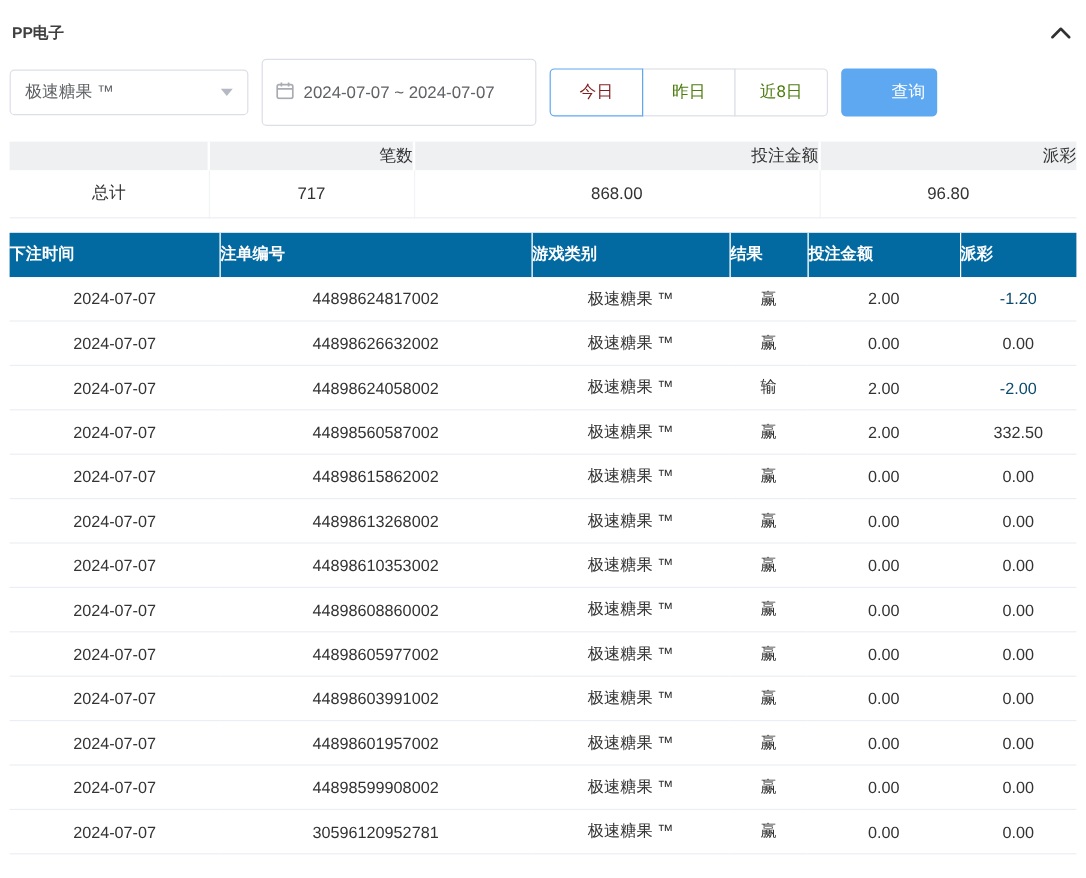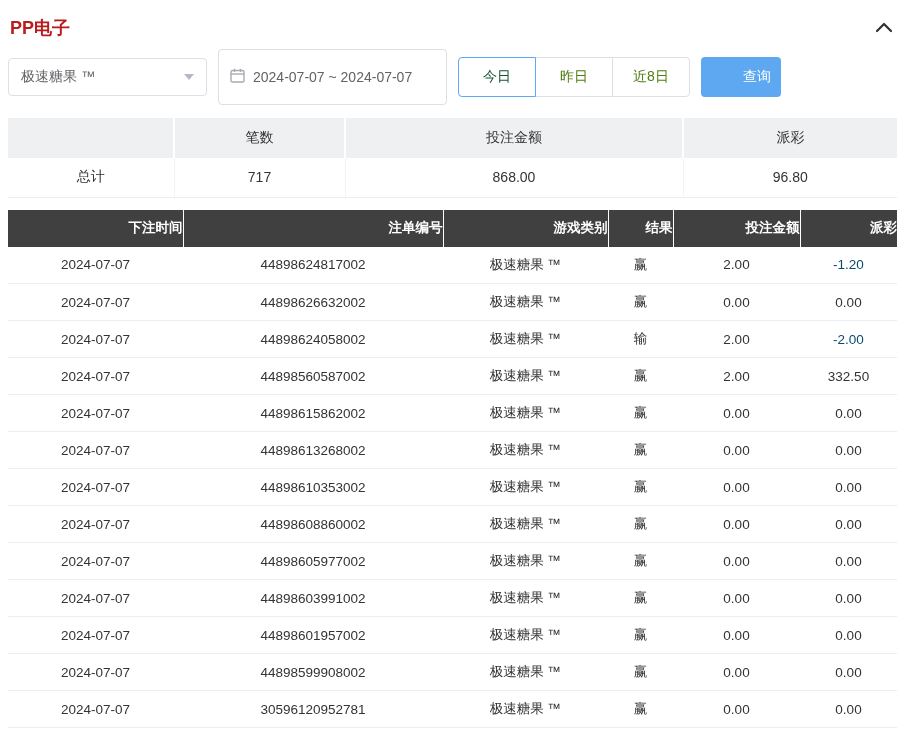--- a/index.html
+++ b/index.html
@@ -9,21 +9,21 @@
     font-family: "Liberation Sans", sans-serif;
     color: #333;
   }
   .container { padding: 0 8px; }
 
   
   .title-bar {
     display: flex; justify-content: space-between; align-items: center;
     padding: 16px 2px 0 2px; height: 40px;
   }
-  .page-title { font-size: 18px; font-weight: bold; color: #b91c1c; }
+  .page-title { font-size: 13px; font-weight: bold; color: #404040; }
   .collapse-btn { background: none; border: none; cursor: pointer; padding: 2px; display: flex; }
 
   
   .filter-row { display: flex; align-items: center; margin-top: 17px; height: 40px; }
   .select-box {
     width: 199px; height: 38px; border: 1px solid #dcdfe6; border-radius: 4px;
     display: flex; align-items: center; justify-content: space-between;
     padding: 0 12px; font-size: 14px; color: #606266; background: #fff; cursor: pointer;
   }
   .caret-down {
@@ -38,46 +38,46 @@
     margin-left: 11px; cursor: pointer;
   }
   .btn-group { display: flex; margin-left: 11px; }
   .quick-btn {
     width: 78px; height: 40px; background: #fff;
     border: 1px solid #dcdfe6; font-size: 14px; color: #4d7c0f;
     margin-left: -1px; cursor: pointer; position: relative;
   }
   .quick-btn:first-child { margin-left: 0; border-radius: 4px 0 0 4px; }
   .quick-btn:last-child { border-radius: 0 4px 4px 0; }
-  .quick-btn.active { color: #14532d; border-color: #5ea8f2; z-index: 1; }
+  .quick-btn.active { color: #7f1d1d; border-color: #5ea8f2; z-index: 1; }
   .search-btn {
     width: 80px; height: 40px; margin-left: 11px;
     background: #5ea8f2; color: #fff; border: none; border-radius: 4px;
     font-size: 14px; cursor: pointer; padding-left: 32px;
   }
 
   
   table { border-collapse: collapse; width: 889px; table-layout: fixed; }
   .summary { margin-top: 21px; font-size: 14px; }
   .summary th {
-    background: #eef0f2; height: 40px; font-weight: 400; color: #333;
-    text-align: center; border-right: 2px solid #fff;
+    background: #eef0f2; height: 24px; font-weight: 400; color: #333;
+    text-align: right; border-right: 2px solid #fff;
   }
   .summary th:last-child { border-right: none; }
   .summary td {
     height: 39px; text-align: center; background: #fff;
     border-bottom: 1px solid #ebeef5; border-right: 1px solid #f2f3f5;
   }
   .summary td:last-child { border-right: none; }
 
   
   .bets { margin-top: 12px; font-size: 13.5px; }
   .bets thead th {
-    background: #404040; color: #fff; height: 37px; font-weight: bold;
-    text-align: right; border-right: 1px solid #fff; font-size: 13.5px;
+    background: #0369a1; color: #fff; height: 37px; font-weight: bold;
+    text-align: left; border-right: 1px solid #fff; font-size: 13.5px;
   }
   .bets thead th:last-child { border-right: none; }
   .bets tbody td {
     height: 37px; text-align: center; color: #333;
     border-bottom: 1px solid #ebeef5; background: #fff;
   }
   .bets td.neg { color: #0c4a6e; }
 </style>
 </head>
 <body>

